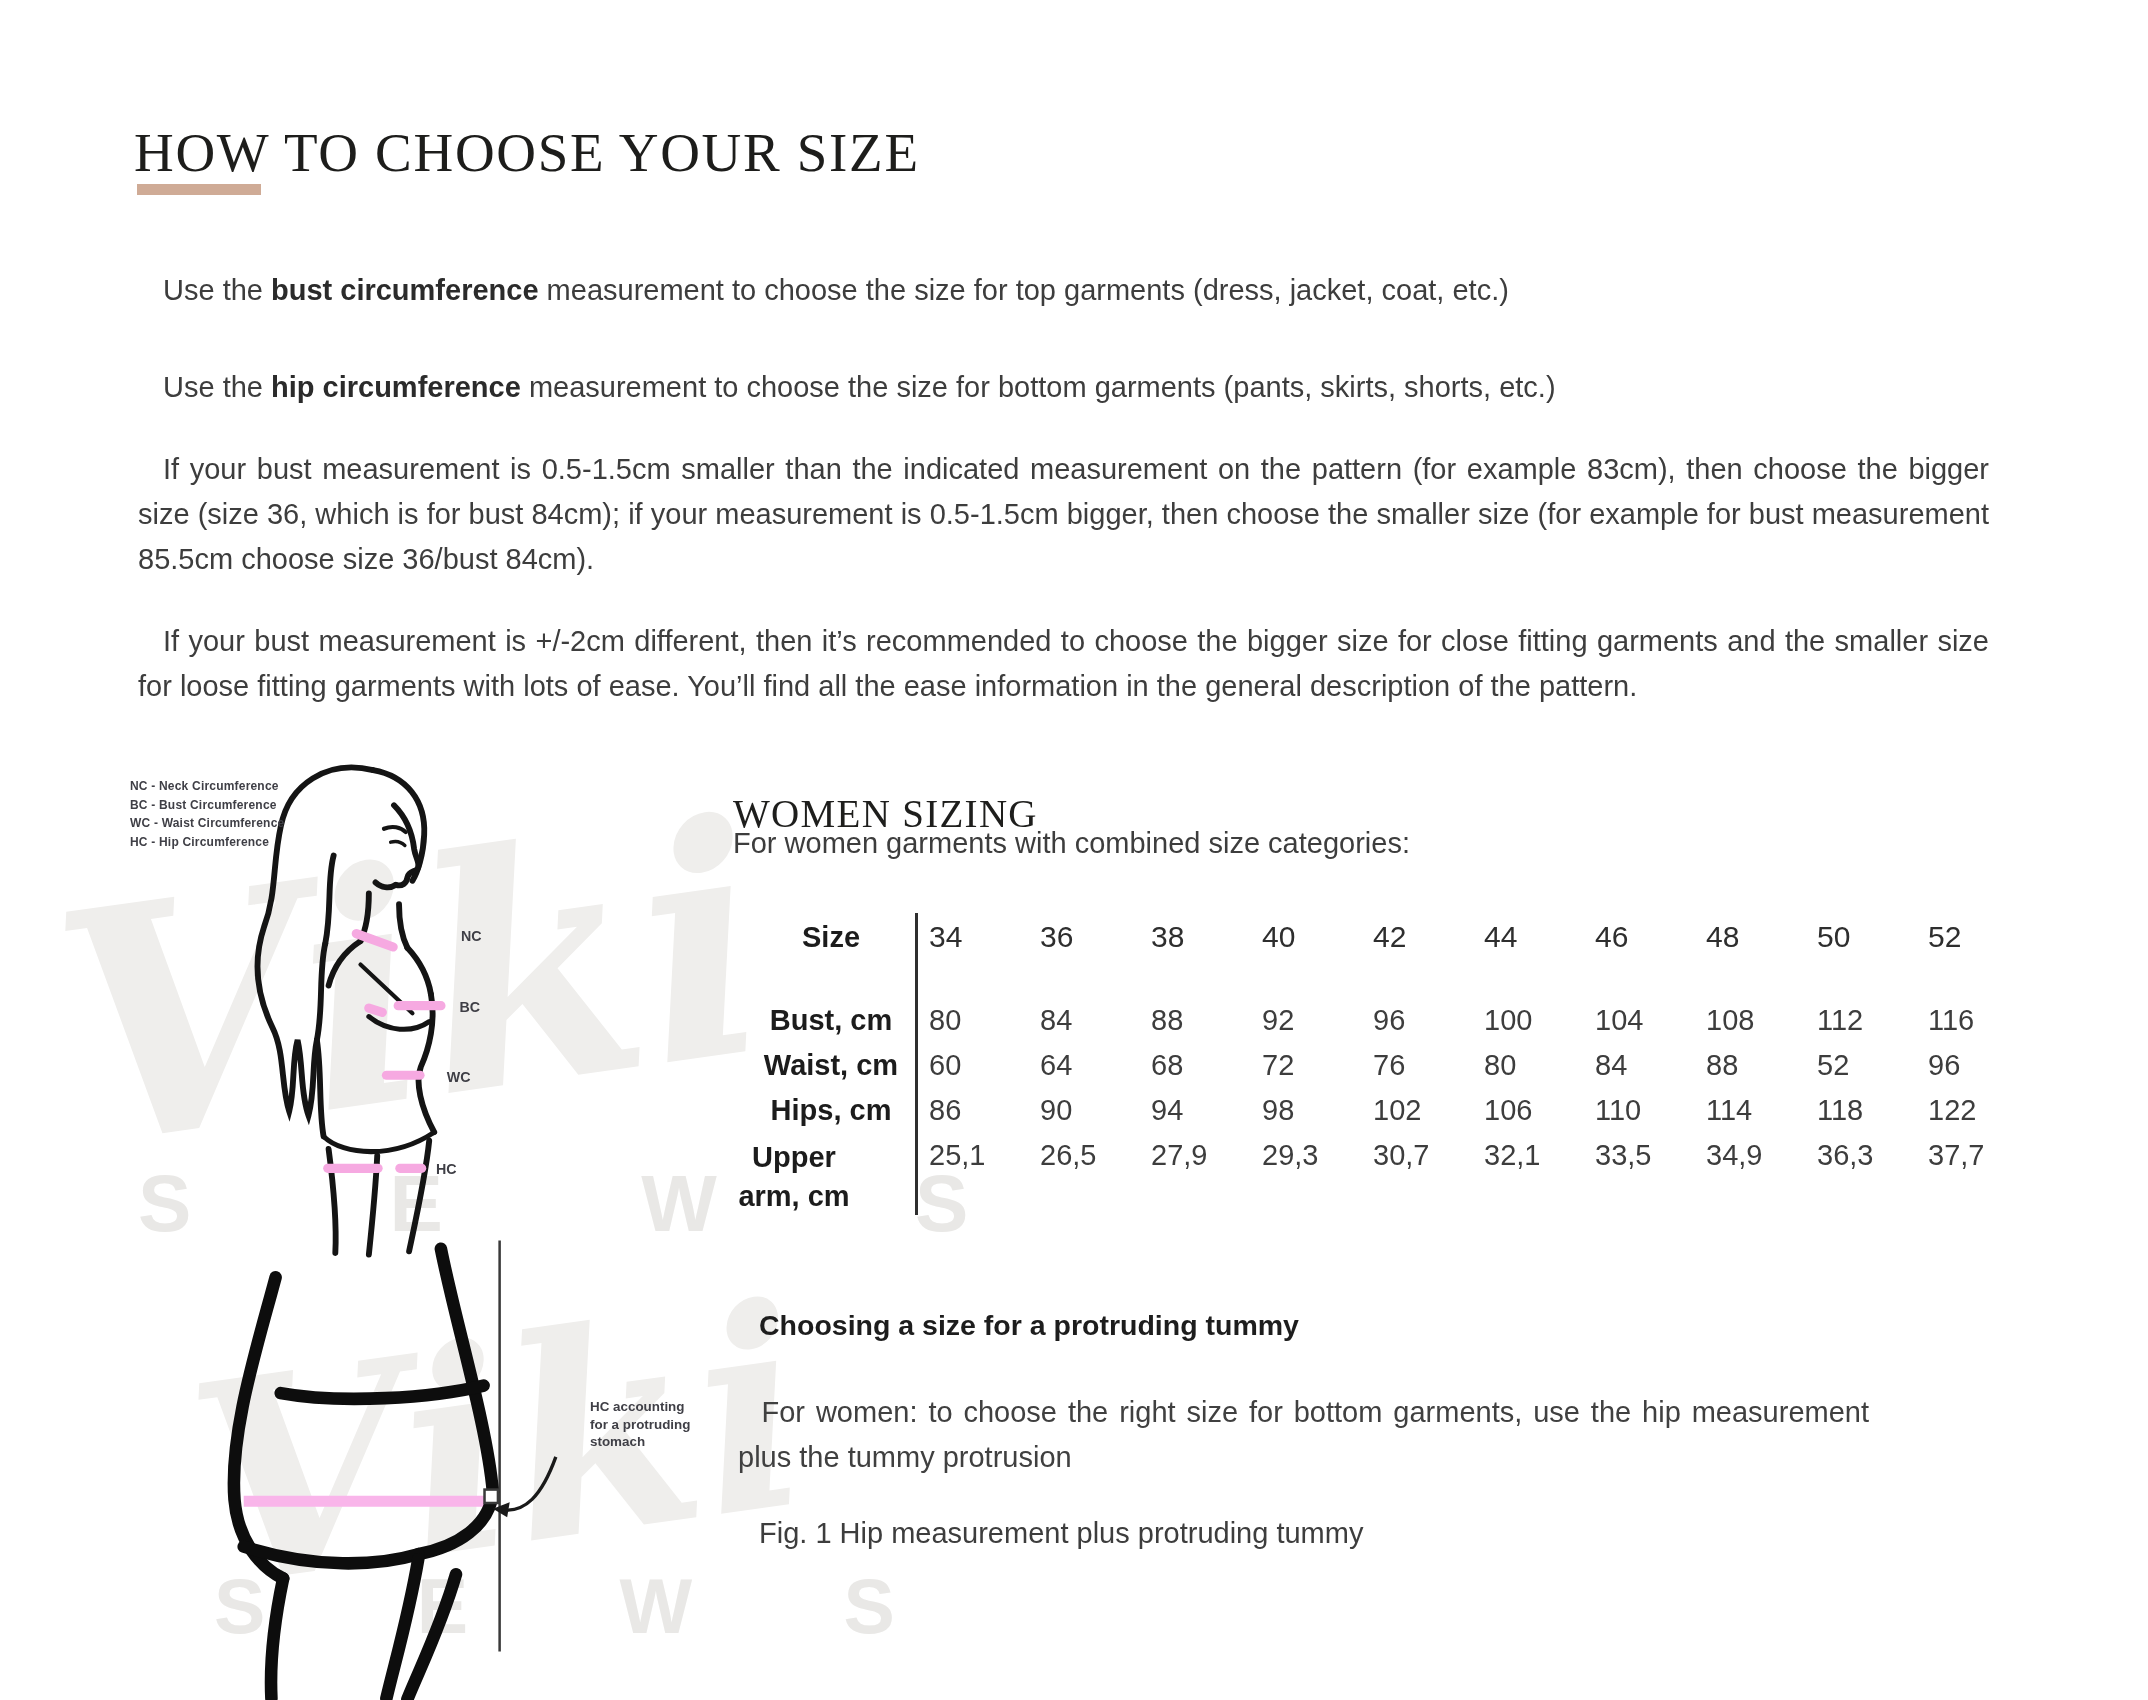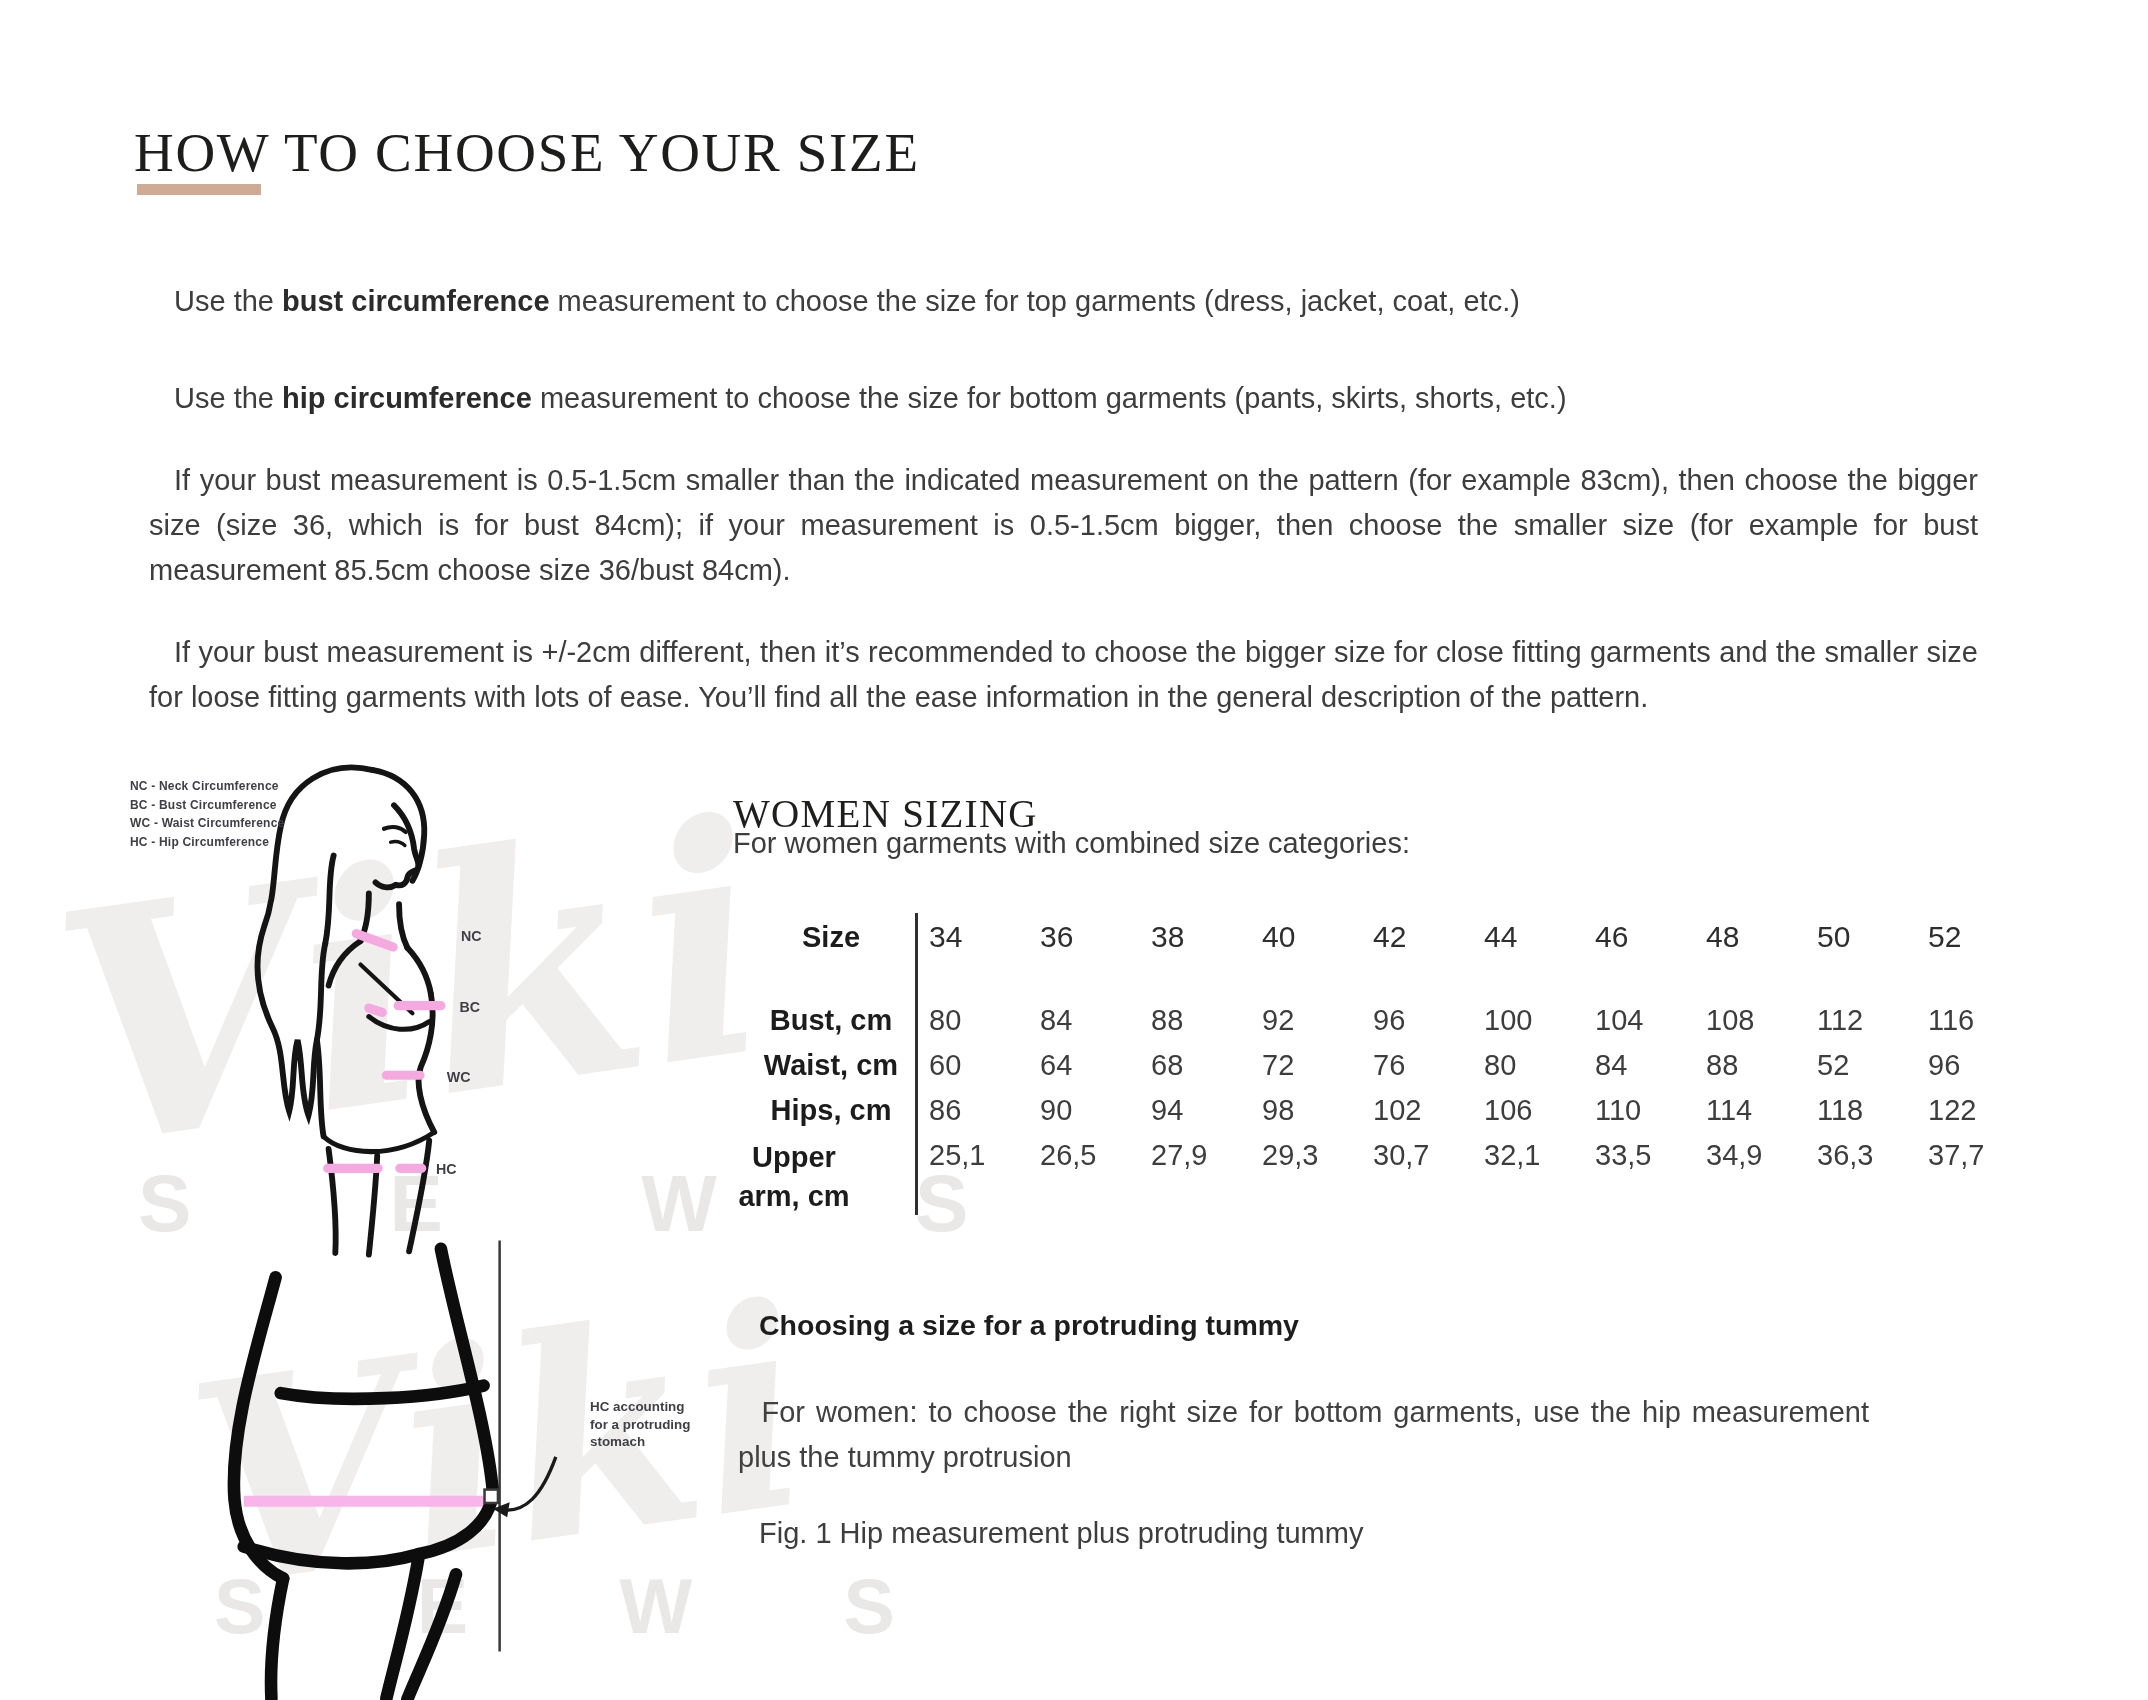--- a/index.html
+++ b/index.html
@@ -20,21 +20,21 @@
   }
   .title-bar{
     position:absolute;left:137px;top:184px;
     width:124px;height:11px;background:#cfab96;
   }
   
   .intro{
     position:absolute;left:134px;top:264px;width:1859px;
     font-size:29px;line-height:45px;color:#3d3d3d;
   }
-  .intro p{margin:15px;text-indent:25px;}
+  .intro p{margin:4px;text-indent:25px;}
   .intro p.j{text-align:justify;}
   .intro .m1{margin-bottom:52px;}
   .intro .m2{margin-bottom:37px;}
   .intro b{color:#2b2b2b;}
   
   .wm-script{
     position:absolute;
     font-family:"DejaVu Serif",serif;font-style:italic;font-weight:bold;
     color:#efeeec;transform:rotate(-8deg);z-index:0;white-space:nowrap;
   }

